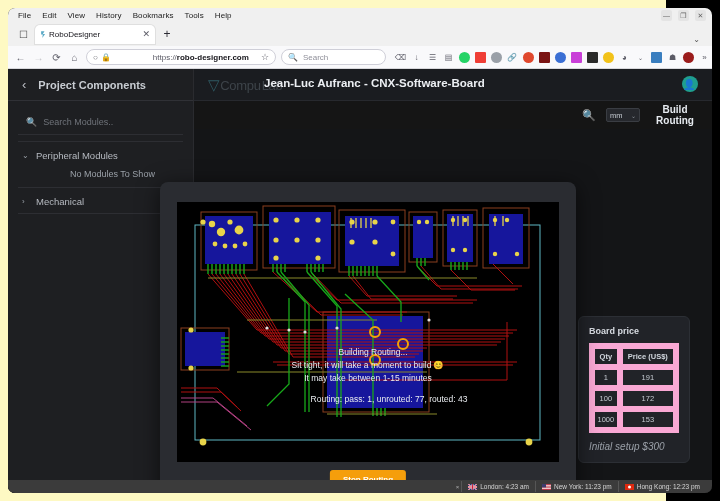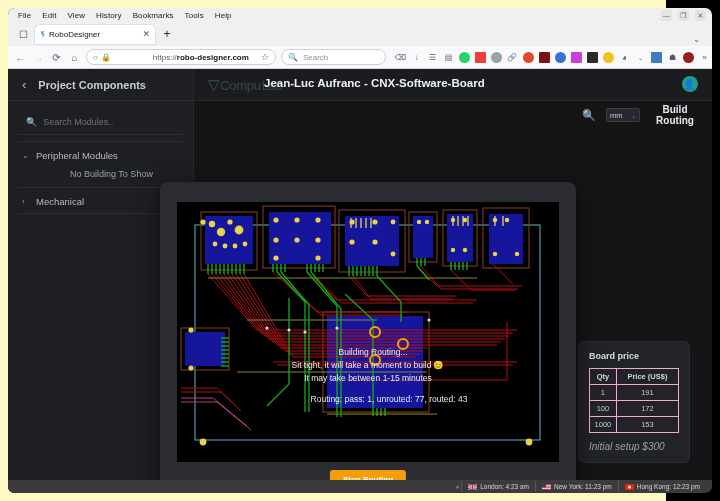--- a/index.html
+++ b/index.html
@@ -152,21 +152,21 @@
 
   
   .pricecard {
     position: absolute; right: 22px; bottom: 30px; width: 112px;
     background: #212328; border-radius: 6px; padding: 9px 10px 10px 10px;
     border: 1px solid #2c2f35;
   }
   .pc-title { color: #d7dbe1; font-size: 9px; font-weight: 700; margin-bottom: 7px; }
   .pc-table { width: 100%; border-collapse: collapse; }
   .pc-table th, .pc-table td {
-    border: 1px solid #f9a8d4; text-align: center; font-size: 7.5px;
+    border: 6px solid #f9a8d4; text-align: center; font-size: 7.5px;
     color: #c6cbd2; padding: 3px 0;
   }
   .pc-table th { font-weight: 700; color: #d2d7de; }
   .pc-foot { color: #9aa0a8; font-size: 10px; margin-top: 8px; font-style: italic; }
 
   
   .modal {
     position: absolute; left: 152px; top: 113px; width: 416px; height: 328px;
     background: #2a2c31; border-radius: 8px; box-shadow: 0 4px 22px rgba(0,0,0,.6);
     overflow: hidden;
@@ -289,21 +289,21 @@
       </div>
       <div class="sb-search">
         <span class="ic">🔍</span>
         <span class="ph">Search Modules..</span>
       </div>
       <div class="sb-sep"></div>
       <div class="sb-group">
         <span class="caret">⌄</span>
         <span class="lbl">Peripheral Modules</span>
       </div>
-      <div class="sb-empty">No Building To Show</div>
+      <div class="sb-empty">No Modules To Show</div>
       <div class="sb-line"></div>
       <div class="sb-group">
         <span class="caret">›</span>
         <span class="lbl">Mechanical</span>
       </div>
       <div class="sb-line"></div>
     </div>
 
     <div class="topbar">
       <div class="brandlogo">

